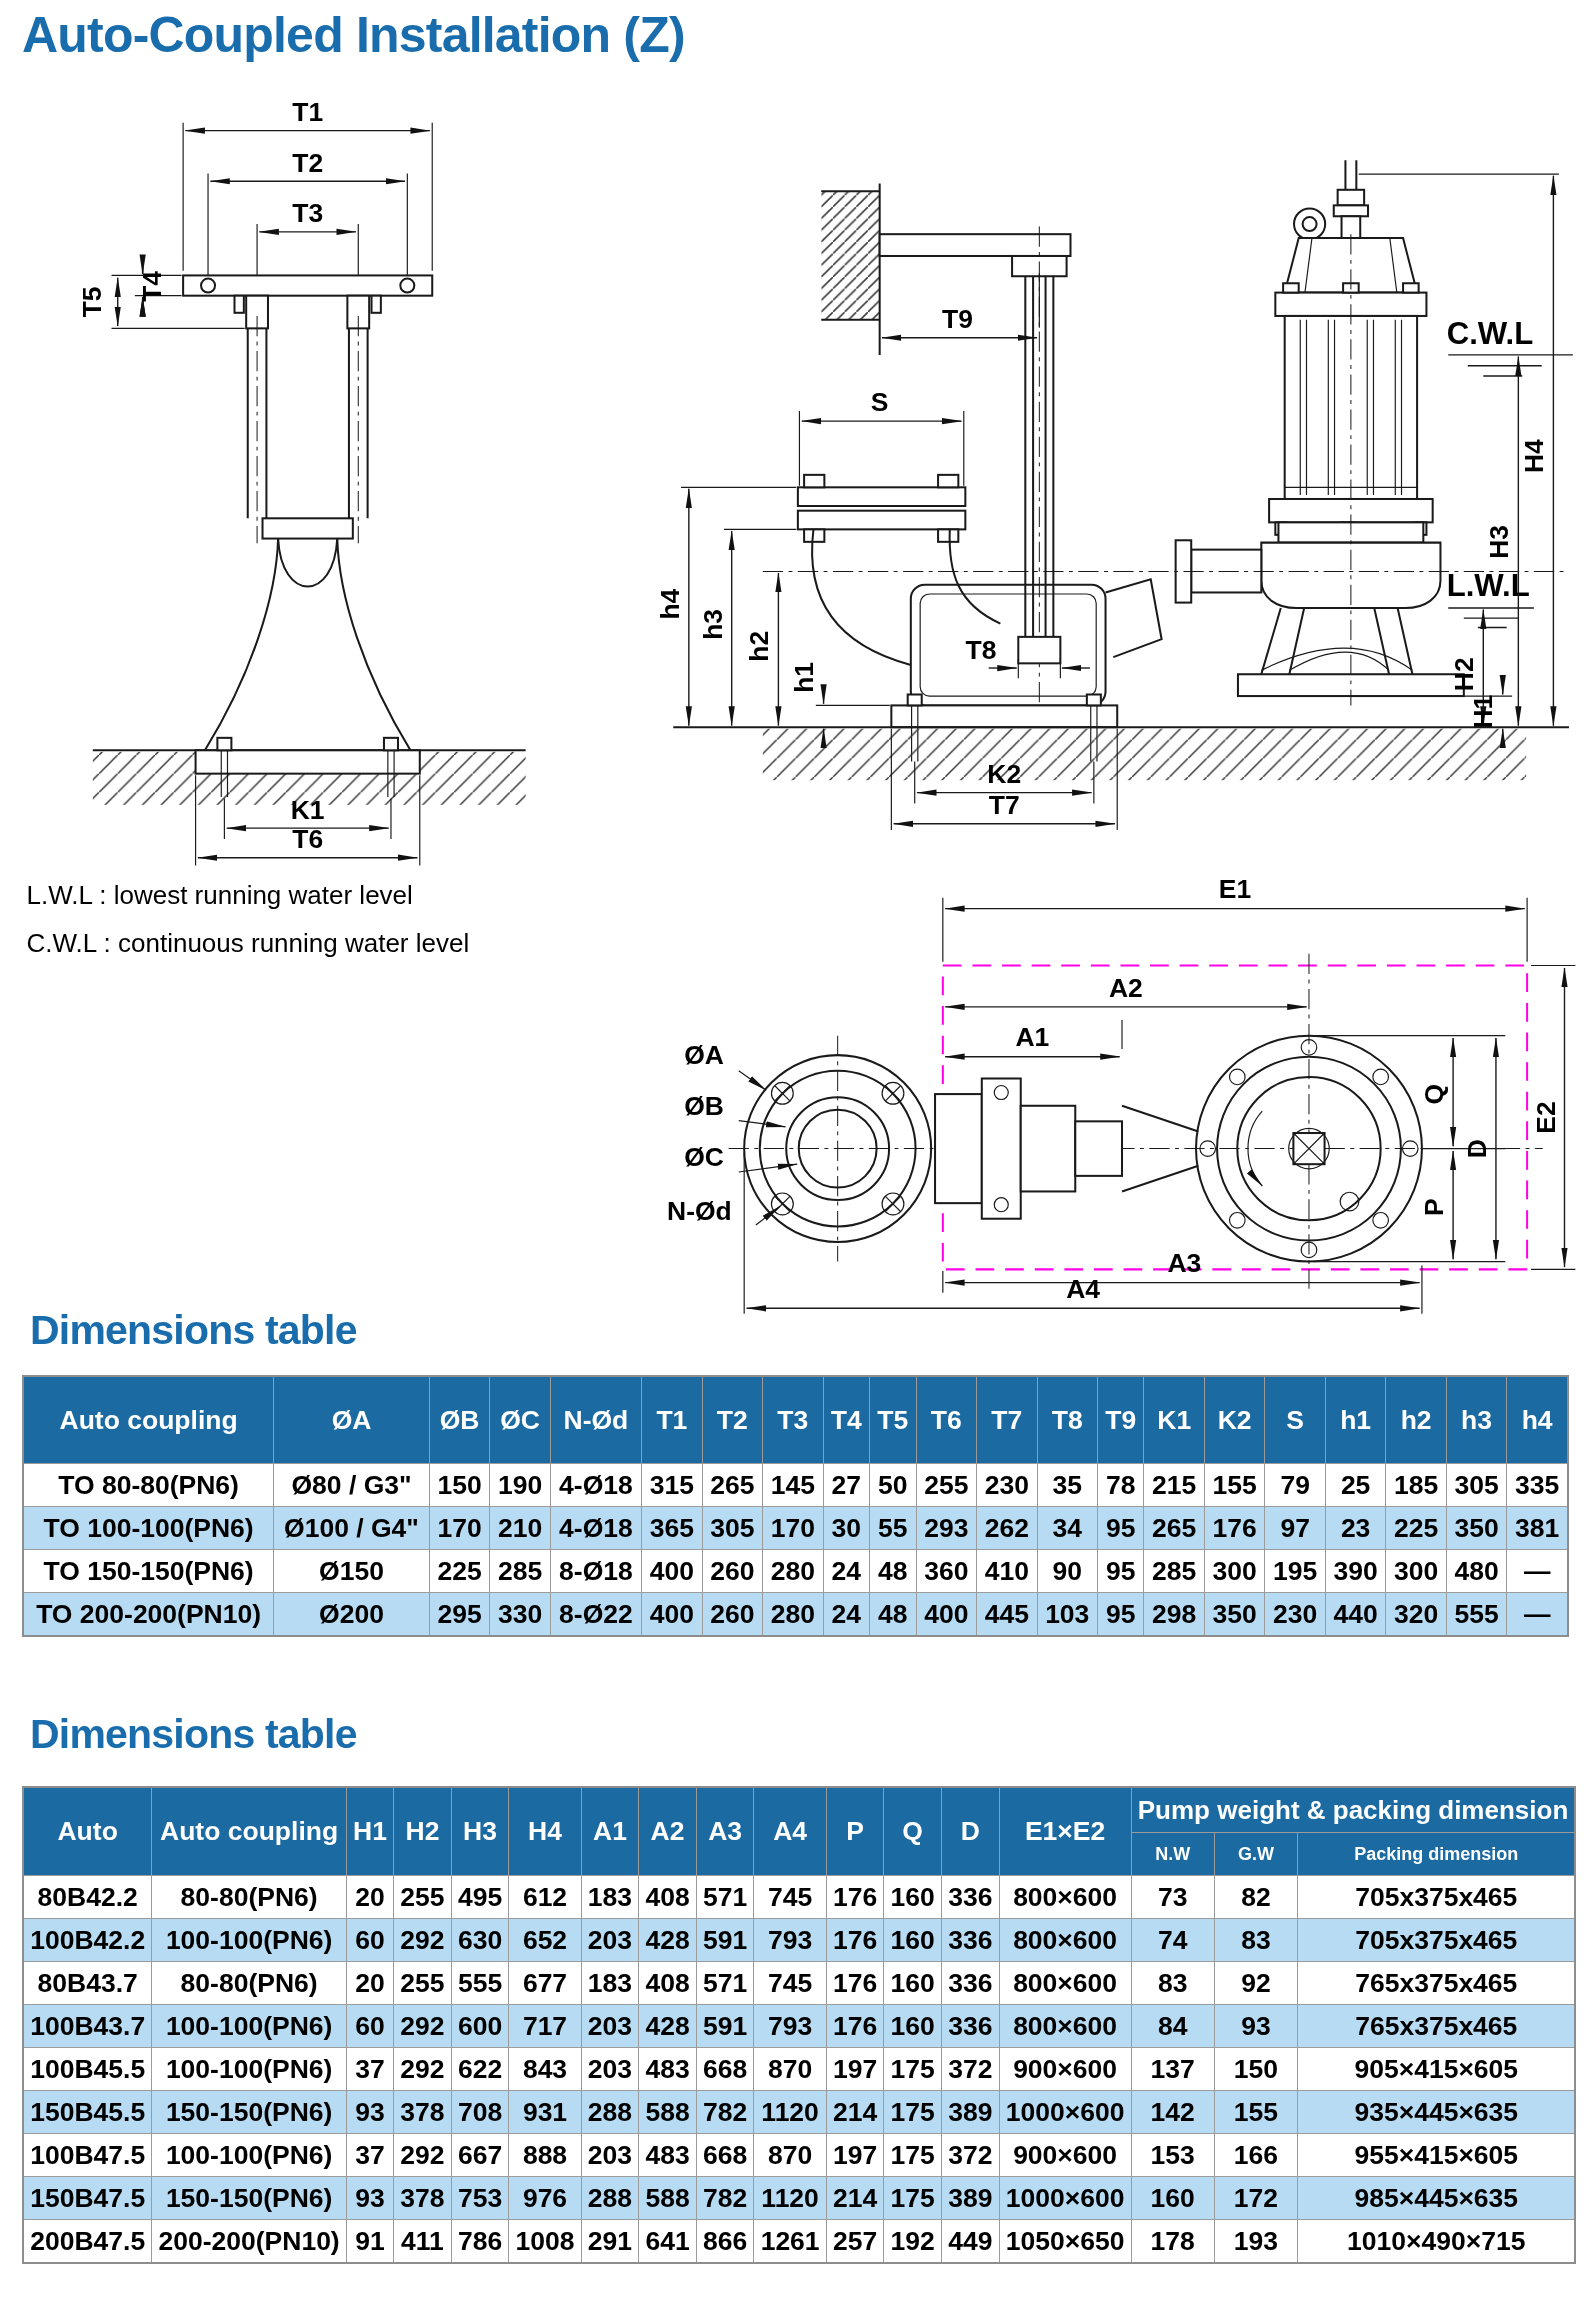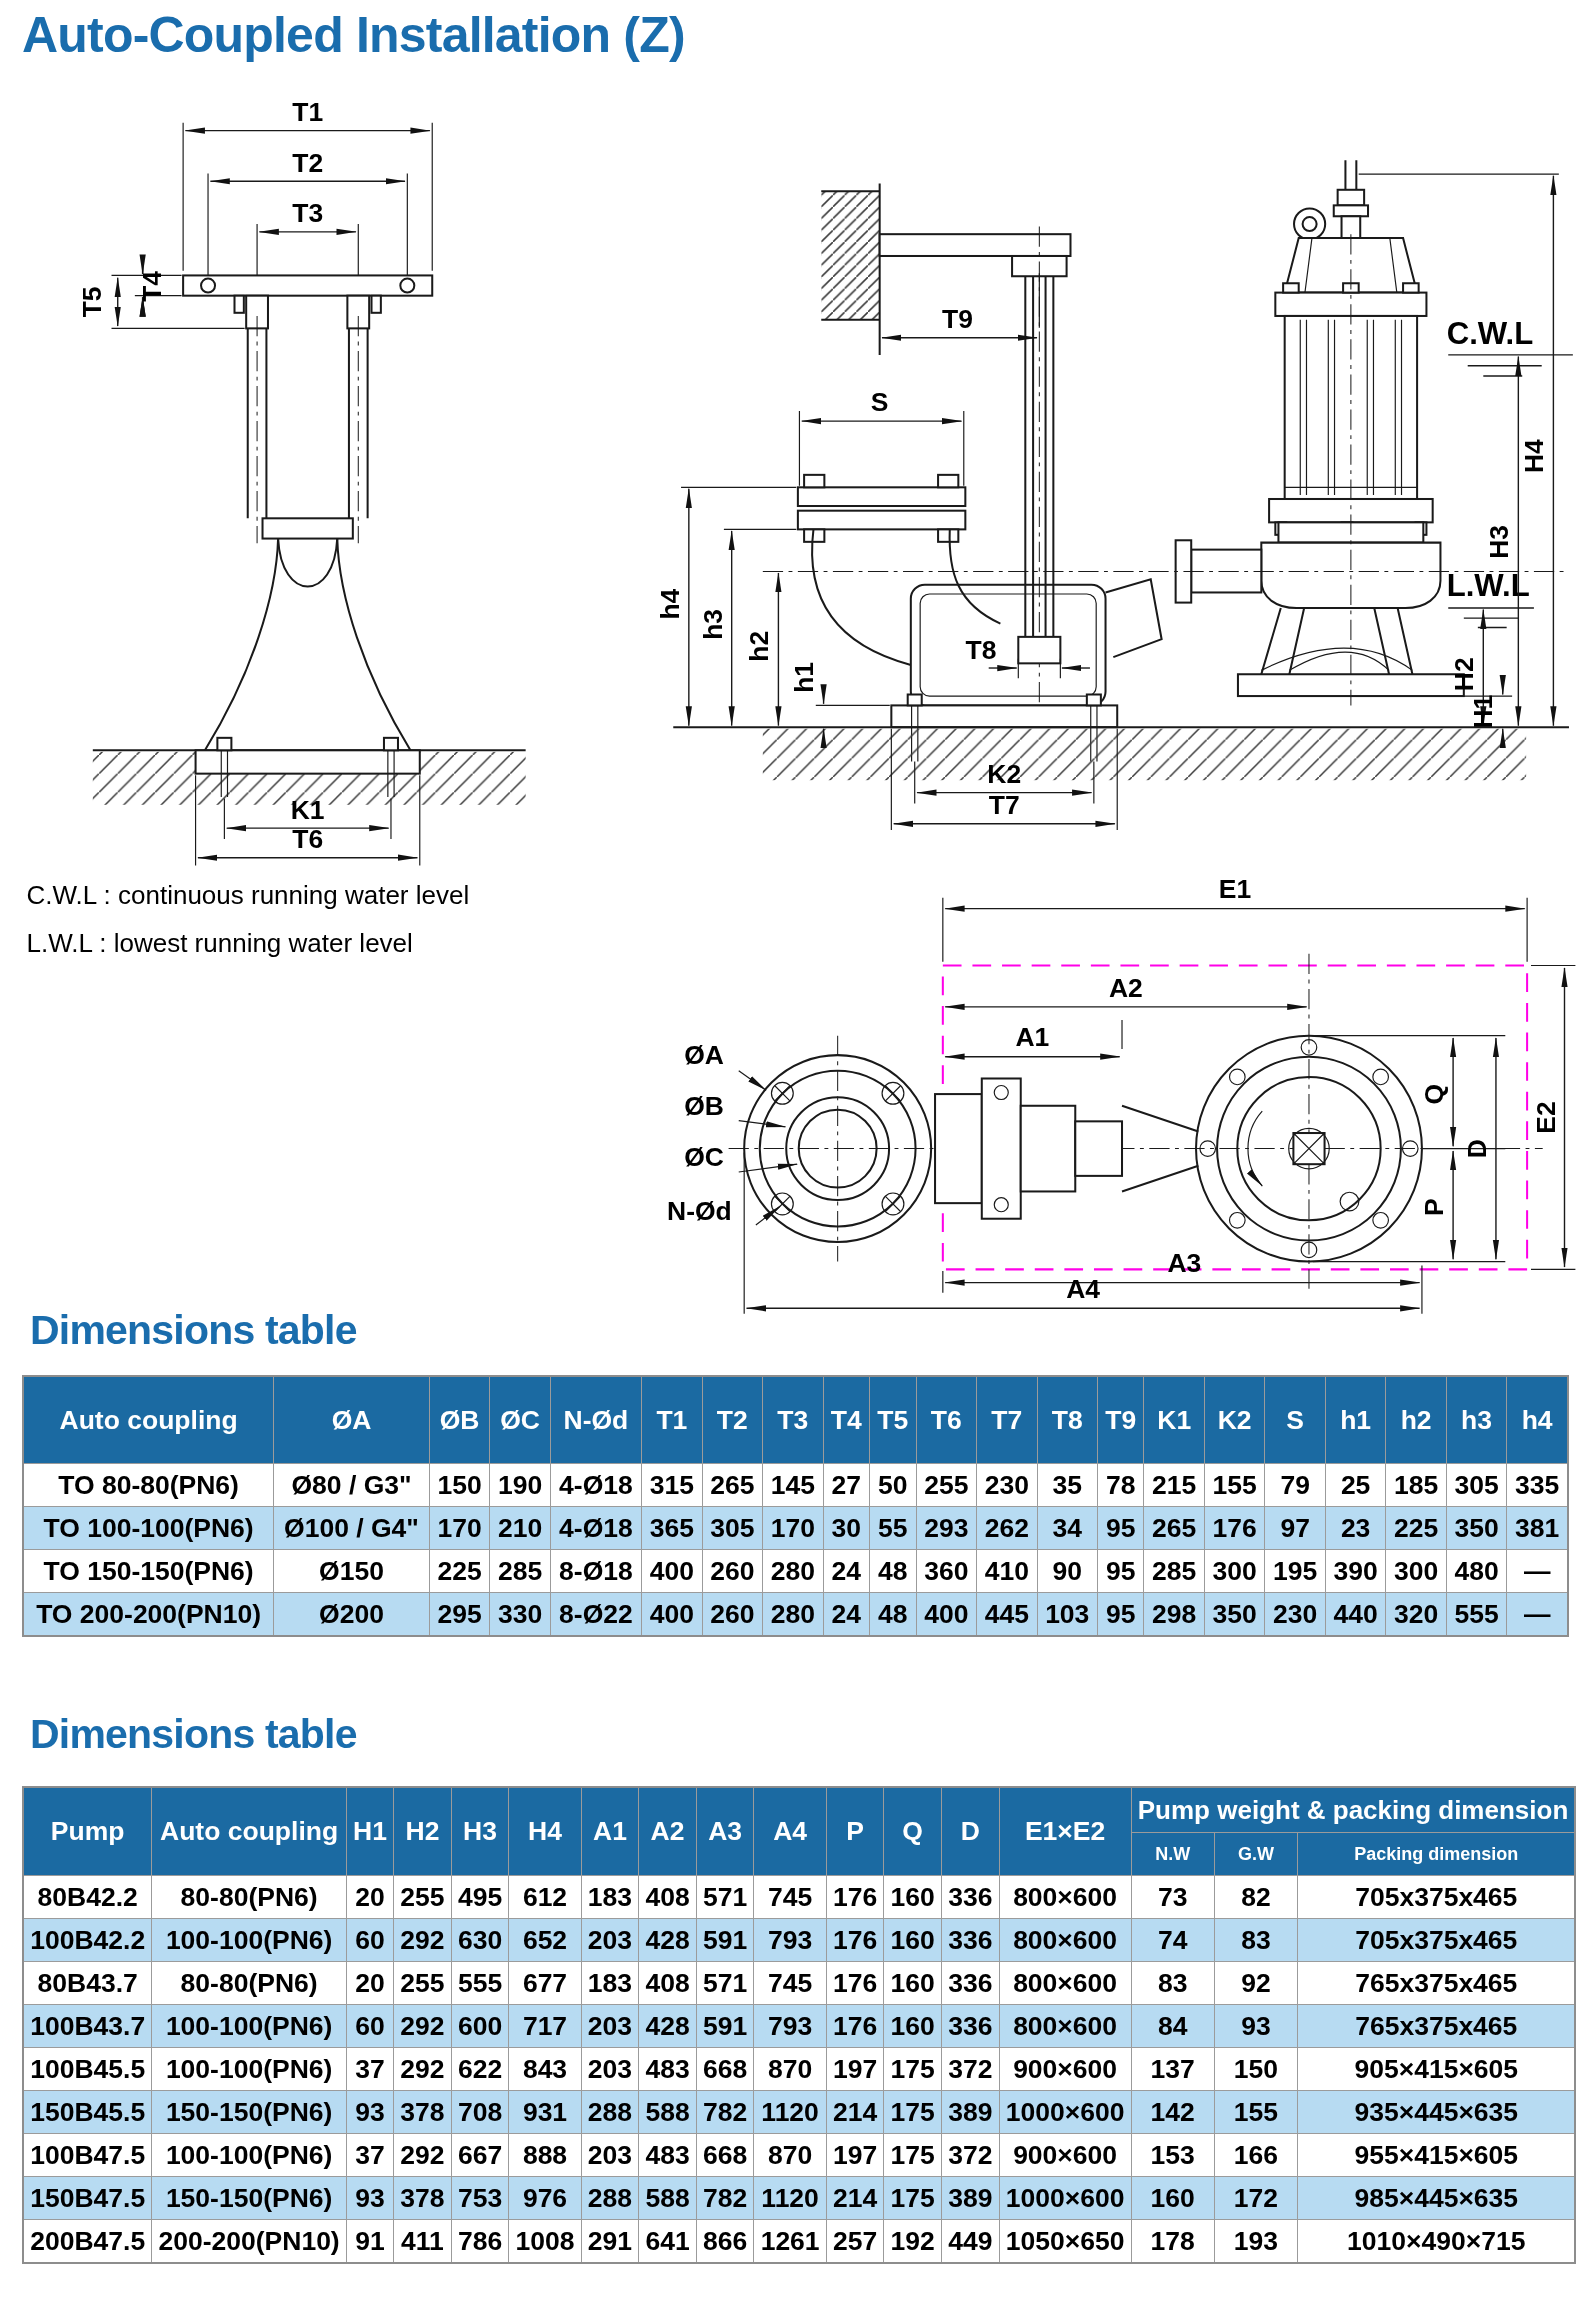--- a/index.html
+++ b/index.html
@@ -243,22 +243,22 @@
       <line class="d" x1="228" y1="674" x2="228" y2="698" marker-end="url(#arr)"></line>
       <line class="d" x1="228" y1="754" x2="228" y2="730" marker-end="url(#arr)"></line>
       <text x="42" y="570" transform="rotate(-90 42 570)" text-anchor="middle">h4</text>
       <text x="97" y="596" transform="rotate(-90 97 596)" text-anchor="middle">h3</text>
       <text x="157" y="624" transform="rotate(-90 157 624)" text-anchor="middle">h2</text>
       <text x="214" y="664" transform="rotate(-90 214 664)" text-anchor="middle">h1</text>
     </g>
   </svg>
 
   <div class="notes">
+    <div class="note-line">L.W.L :  lowest running water level</div>
     <div class="note-line">C.W.L : continuous running water level</div>
-    <div class="note-line">L.W.L :  lowest running water level</div>
   </div>
 
   <svg id="svg-plan" class="drawing" width="952" height="483" viewBox="0 0 1222 620">
     <rect class="mag" x="390" y="165" width="750" height="390"></rect>
 
     <g>
       <path class="e" d="M390,160 L390,78 M1140,160 L1140,78 M1145,165 L1202,165 M1145,555 L1202,555"></path>
       <line class="d" x1="393" y1="92" x2="1137" y2="92" marker-start="url(#arr)" marker-end="url(#arr)"></line>
       <line class="d" x1="1188" y1="168" x2="1188" y2="552" marker-start="url(#arr)" marker-end="url(#arr)"></line>
       <text x="765" y="78" text-anchor="middle">E1</text>
@@ -475,21 +475,21 @@
           <td>—</td>
         </tr>
       </tbody>
   </table>
 
   <h2 class="section-title" id="sec2-title">Dimensions table</h2>
 
   <table class="dim-table" id="table2">
     <thead>
         <tr>
-          <th rowspan="2">Pump</th>
+          <th rowspan="2">Auto</th>
           <th rowspan="2">Auto coupling</th>
           <th rowspan="2">H1</th>
           <th rowspan="2">H2</th>
           <th rowspan="2">H3</th>
           <th rowspan="2">H4</th>
           <th rowspan="2">A1</th>
           <th rowspan="2">A2</th>
           <th rowspan="2">A3</th>
           <th rowspan="2">A4</th>
           <th rowspan="2">P</th>

